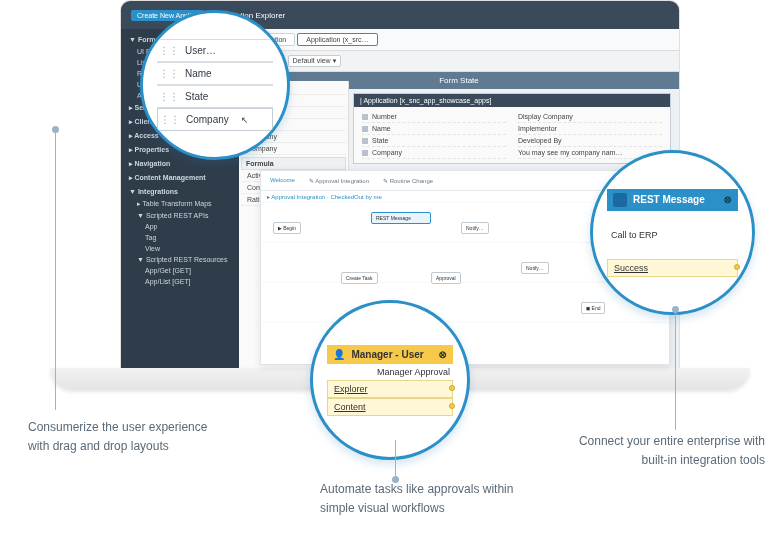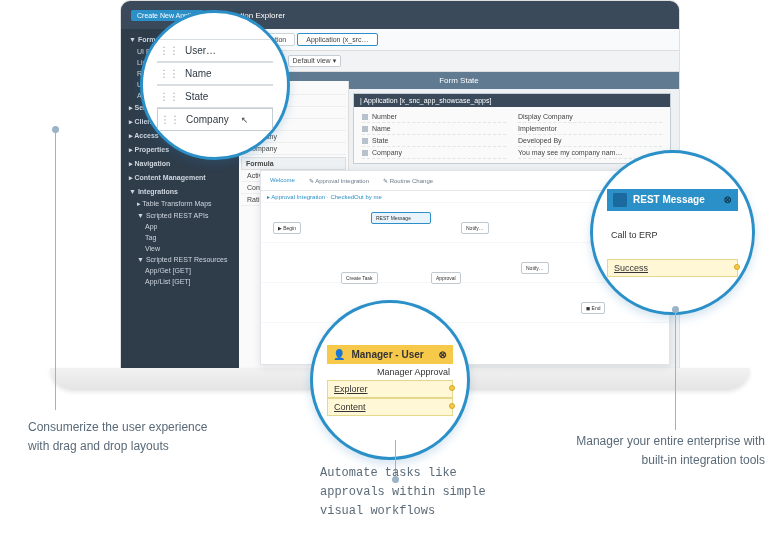--- a/index.html
+++ b/index.html
@@ -282,21 +282,21 @@
 
   
   .caption {
     position:absolute;
     font-size:12px;
     line-height:1.6;
     color:#5a6a78;
     width: 190px;
   }
   .cap1 { left: 8px; top: 418px; margin-left: 20px; }
-  .cap2 { left: 320px; top: 464px; width:200px;font-family:Liberation Mono, monospace; }
+  .cap2 { left: 320px; top: 480px; width:200px; }
   .cap3 { left: 575px; top: 432px; width:190px; text-align:right;}
 
   .cursor-icon { font-size:9px; margin-left: 6px; color:#444;}
 </style>
 </head>
 <body>
 
 <div class="laptop">
   <div class="app-header">
     <span class="create-btn">Create New Appli…</span>
@@ -455,13 +455,13 @@
 
 <div class="vline l1"></div>
 <div class="dot d1"></div>
 <div class="vline l2"></div>
 <div class="dot d2"></div>
 <div class="vline l3"></div>
 <div class="dot d3"></div>
 
 <div class="caption cap1">Consumerize the user experience with drag and drop layouts</div>
 <div class="caption cap2">Automate tasks like approvals within simple visual workflows</div>
-<div class="caption cap3">Manager your entire enterprise with built-in integration tools</div>
+<div class="caption cap3">Connect your entire enterprise with built-in integration tools</div>
 
 </body></html>

